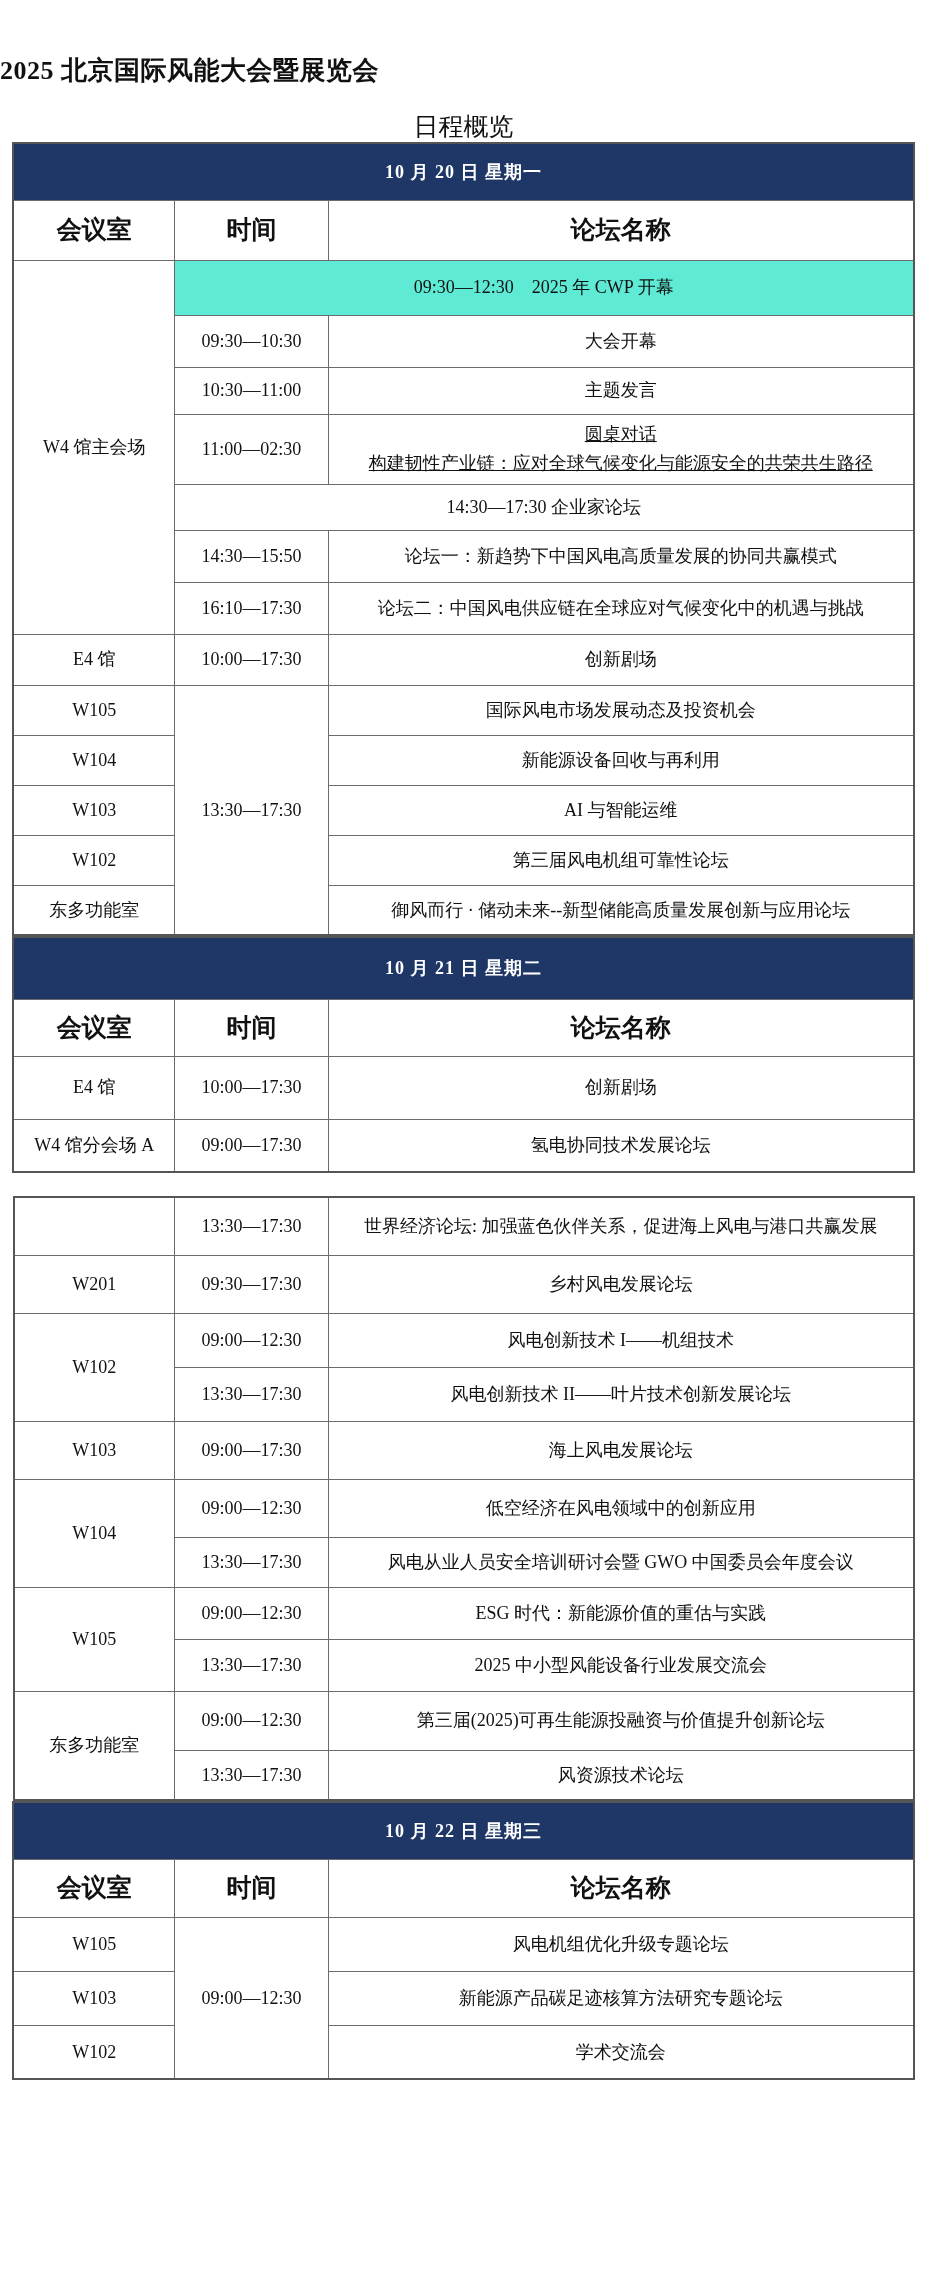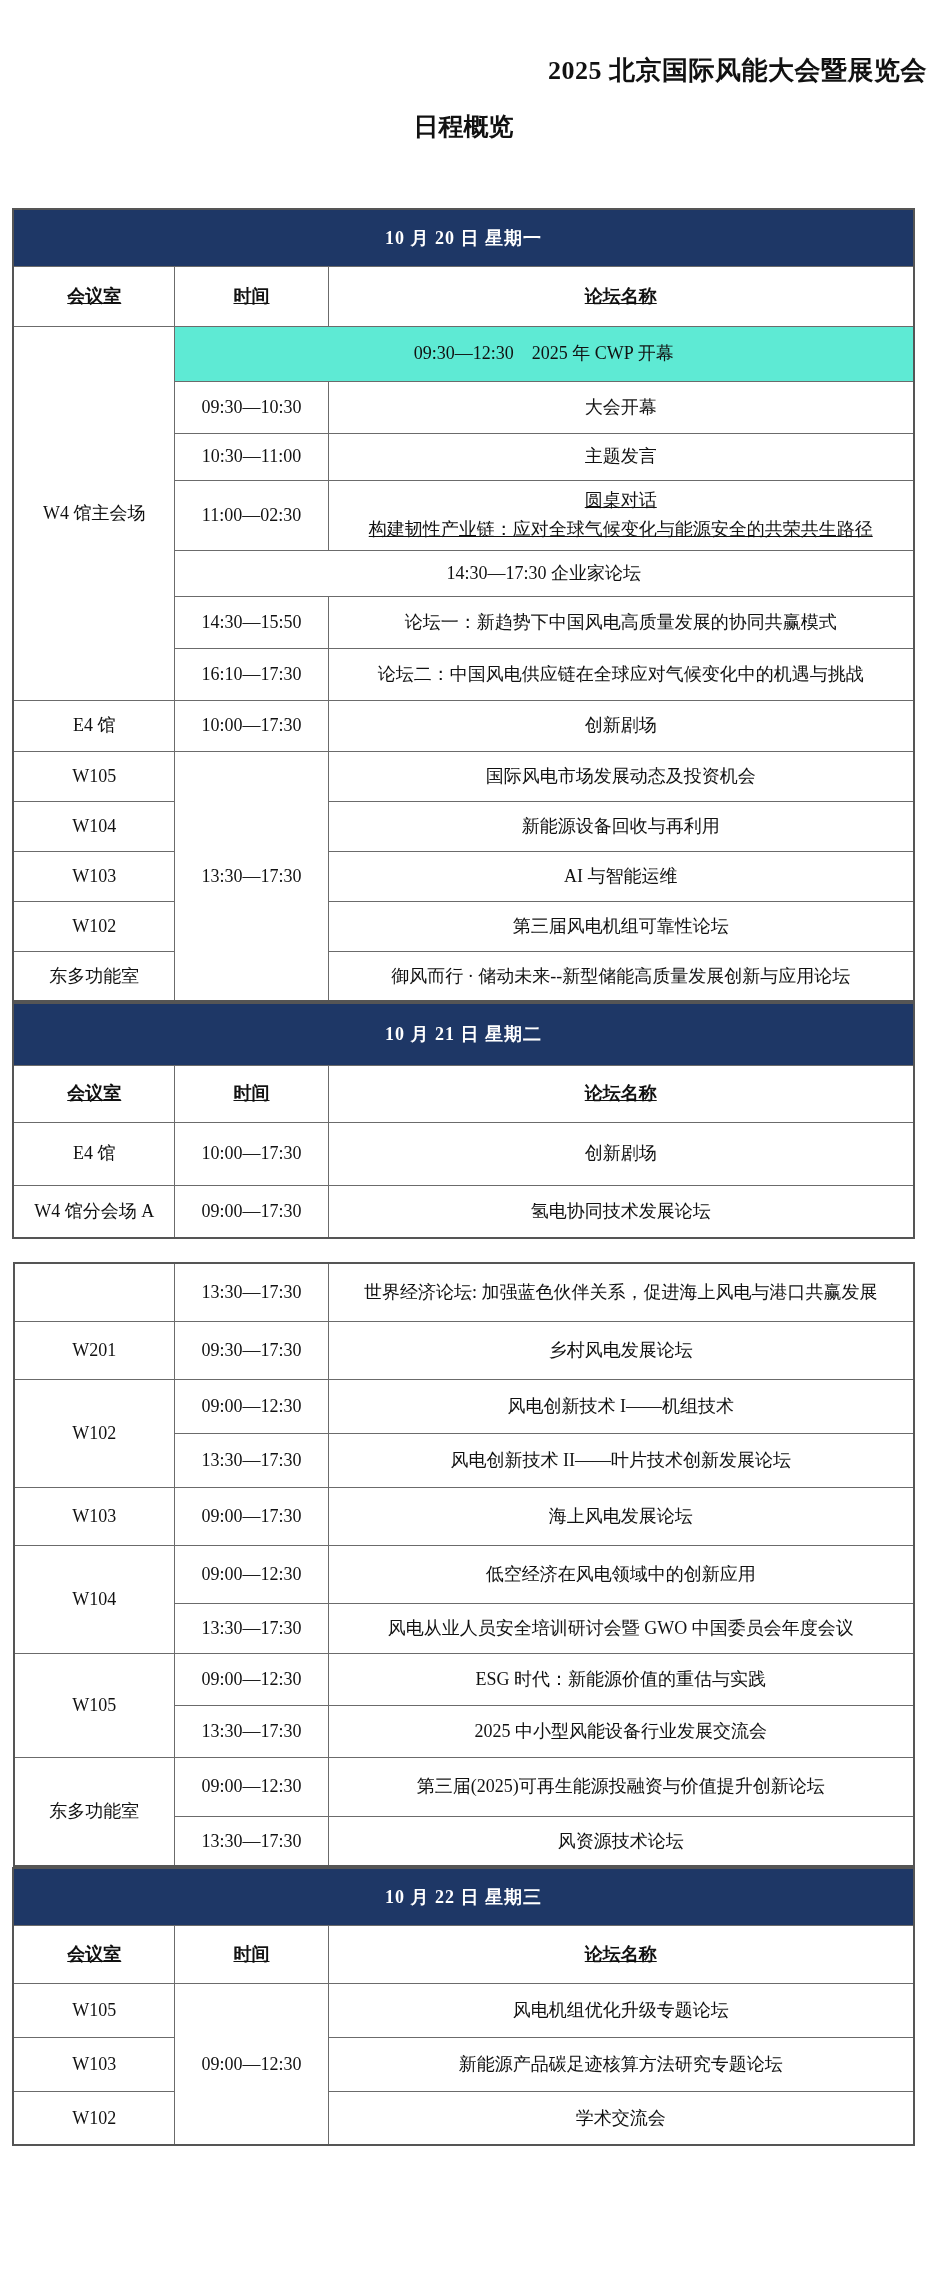--- a/index.html
+++ b/index.html
@@ -5,33 +5,32 @@
   * { margin: 0; padding: 0; box-sizing: border-box; }
   html, body { background: #ffffff; }
   body {
     width: 927px;
     height: 2272px;
     font-family: "Liberation Serif", "DejaVu Serif", serif;
     color: #111111;
   }
   .doc { padding-top: 56px; }
   .title {
-    text-align: right;
+    text-align: left;
     font-size: 26px;
     font-weight: bold;
     line-height: 30px;
     letter-spacing: 0.5px;
   }
   .subtitle {
     text-align: center;
     font-size: 25px;
-    font-weight: bold;
+    font-weight: normal;
     line-height: 30px;
     margin-top: 26px;
-    margin-bottom: 66px;
   }
   table.sched {
     width: 900px;
     margin: 0 auto;
     border-collapse: collapse;
     table-layout: fixed;
     border: 2px solid #555555;
     padding-left: 41px;
   }
   table.sched td {
@@ -47,21 +46,21 @@
   col.c-time  { width: 154px; }
   col.c-forum { width: 585px; }
   td.day-header {
     background: #1e3766;
     color: #ffffff;
     font-weight: bold;
     font-size: 24px;
     letter-spacing: 1px;
     border-bottom: 2px solid #b8bec6;
   }
-  tr.col-head td { font-weight: bold; font-size: 18px; text-decoration: underline; }
+  tr.col-head td { font-weight: bold; font-size: 25px; }
   td.gray { background: #5eead4; }
   .two-line div { line-height: 1.6; text-decoration: underline; }
   .gap { height: 23px; }
   
   .h46{height:46px}.h47{height:47px}.h50{height:50px}.h51{height:51px}
   .h52{height:52px}.h53{height:53px}.h54{height:54px}.h55{height:55px}
   .h57{height:57px}.h58{height:58px}.h59{height:59px}.h60{height:60px}
   .h62{height:62px}.h63{height:63px}.h70{height:70px}
 </style>
 </head>

